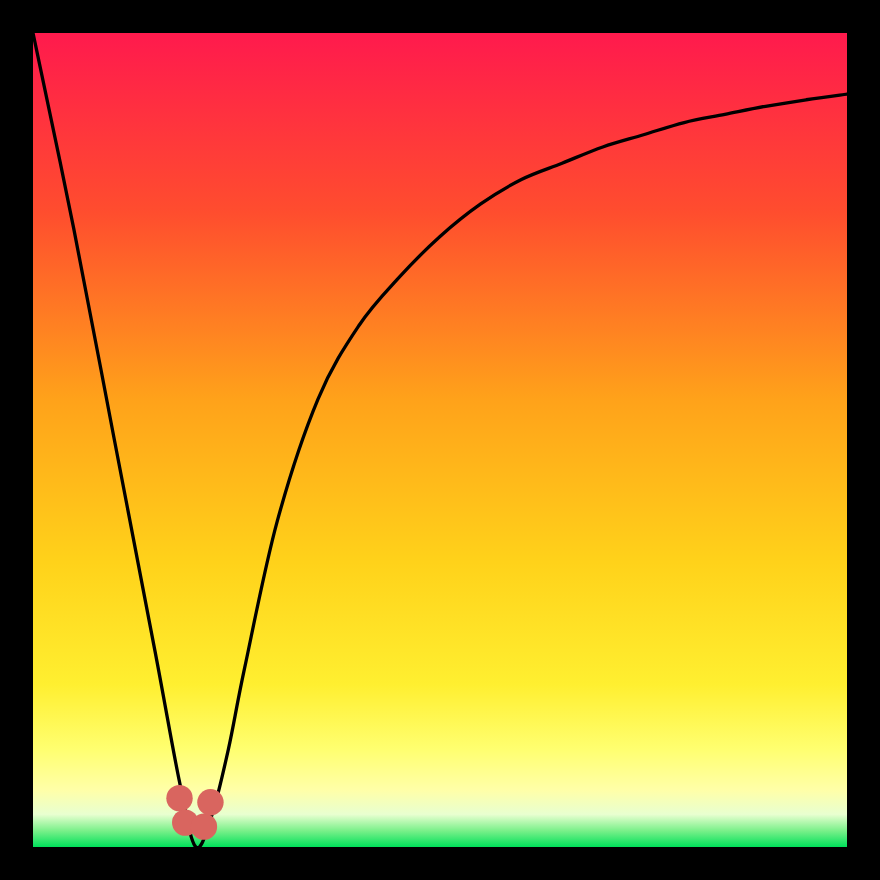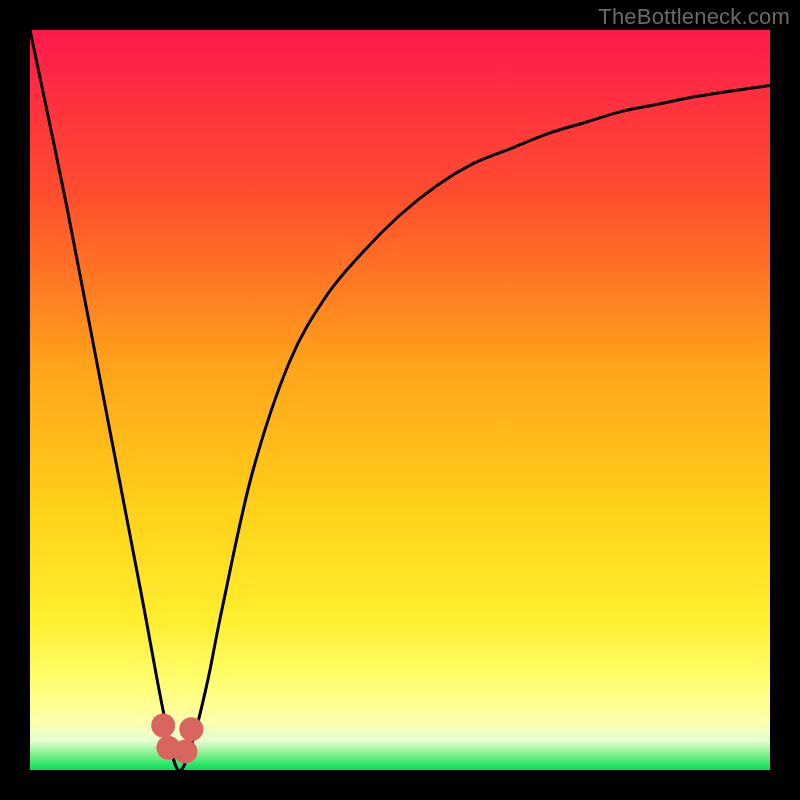--- a/index.html
+++ b/index.html
@@ -36,21 +36,20 @@
     color: #6a6a6a;
     font-size: 22px;
     letter-spacing: 0.2px;
     user-select: none;
   }
 </style>
 </head>
 <body>
 
 <div class="frame">
-  <div class="attribution">TheBottleneck.com</div>
 
   <div class="plot-area">
     <svg viewBox="0 0 740 740" preserveAspectRatio="none">
       <defs>
         <linearGradient id="bgGrad" x1="0" y1="0" x2="0" y2="1">
           <stop offset="0%" stop-color="#ff1a4d"></stop>
           <stop offset="22%" stop-color="#ff4d2e"></stop>
           <stop offset="45%" stop-color="#ffa21a"></stop>
           <stop offset="65%" stop-color="#ffd21a"></stop>
           <stop offset="80%" stop-color="#ffef30"></stop>

